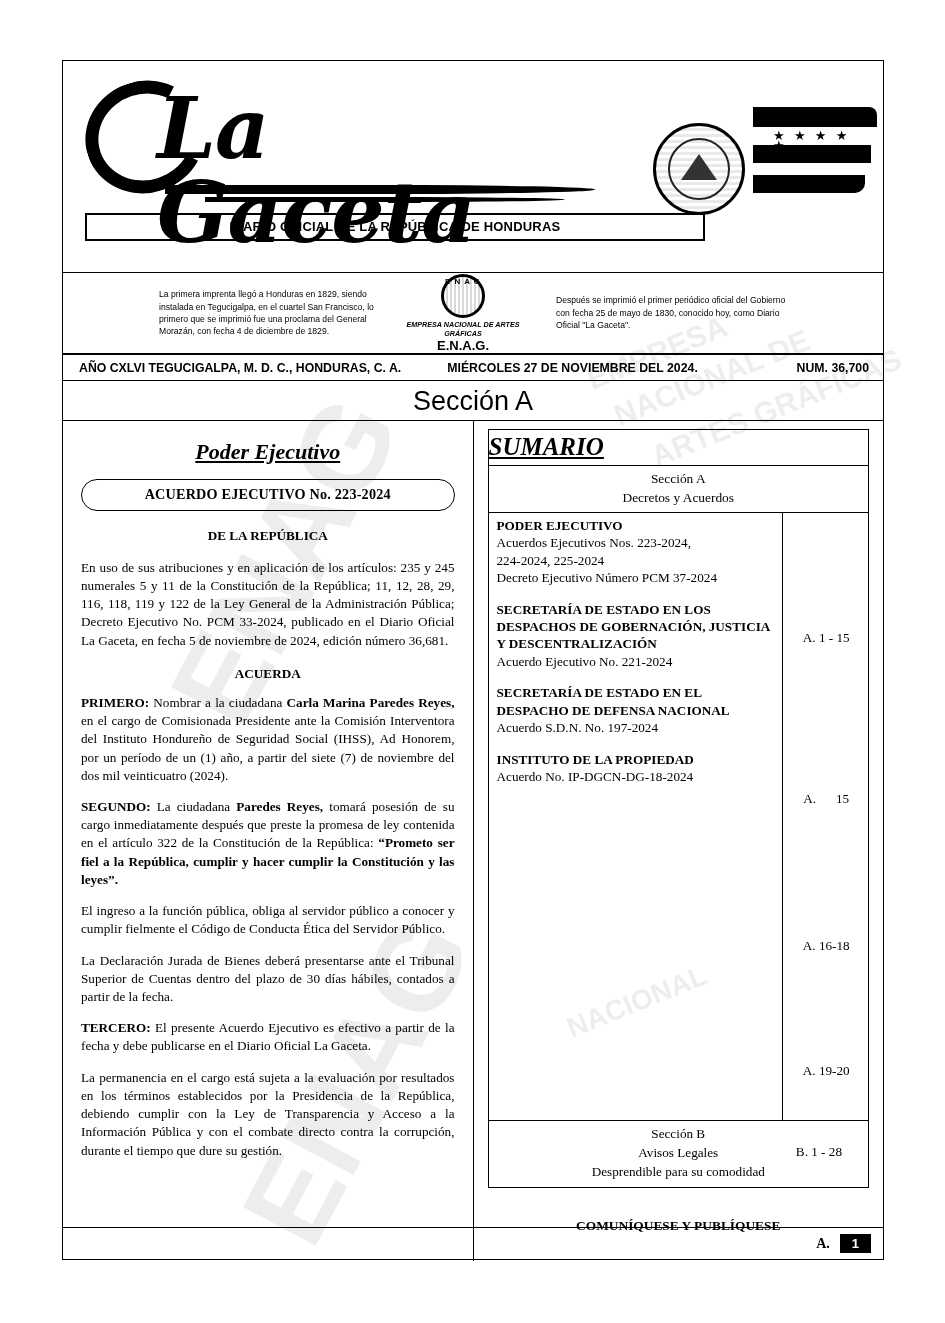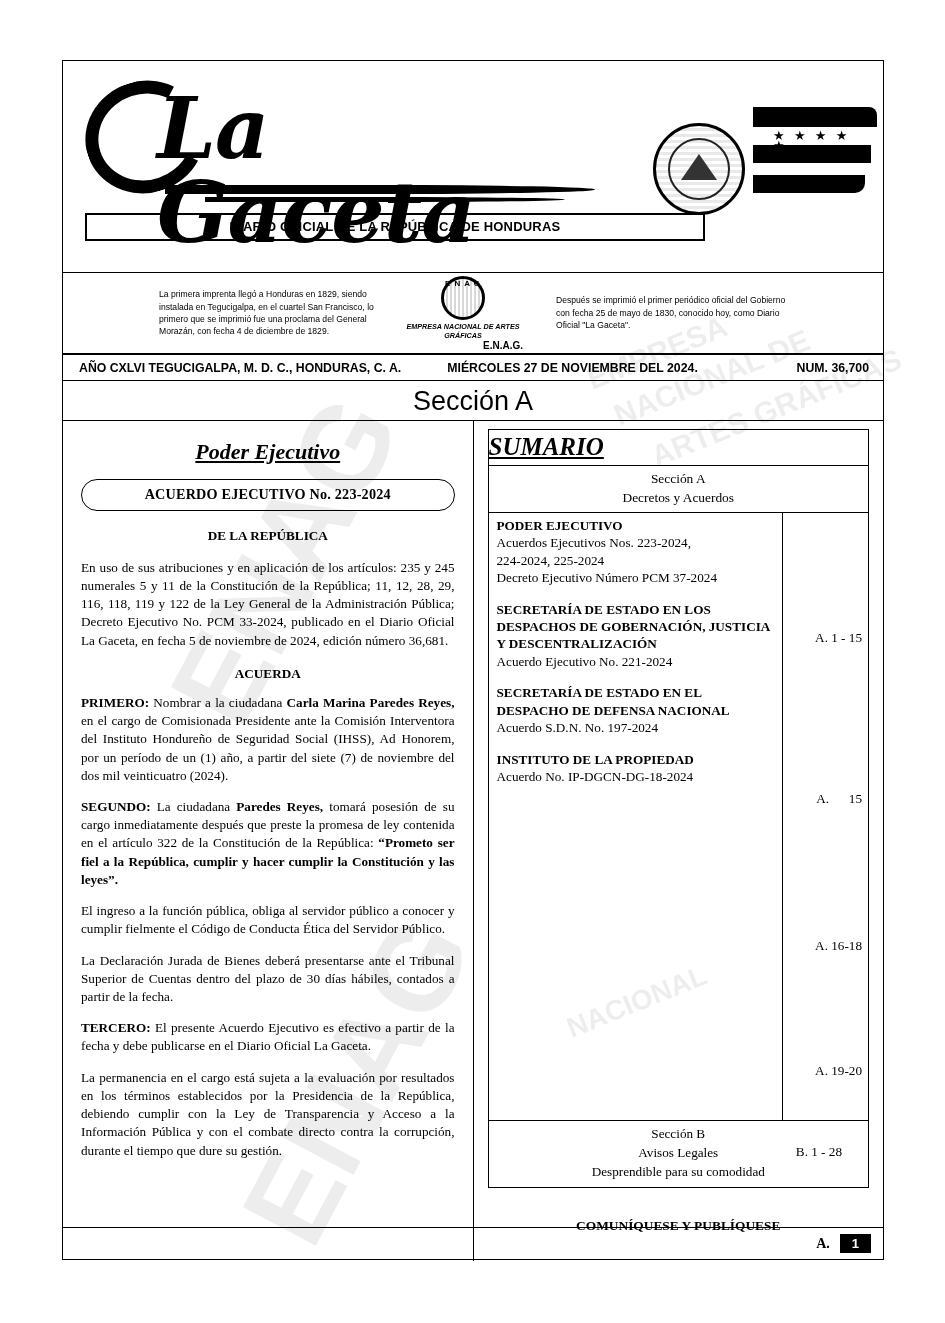--- a/index.html
+++ b/index.html
@@ -143,21 +143,21 @@
     width: 44px; height: 44px; margin: 0 auto;
     border: 3px solid #000; border-radius: 50%;
     background: repeating-linear-gradient(90deg,#fff 0 2px,#d8d8d8 2px 4px);
     position: relative;
   }
   .enag-circle span {
     position:absolute; left:0; right:0; top: 0;
     font-size: 8px; font-weight: bold; letter-spacing: 1px;
   }
   .enag-seal .cap { font-size: 7.2px; font-style: italic; font-weight: bold; margin-top: 2px;}
-  .enag-seal .cap2 { font-size: 10px; font-weight: bold; text-align: right; }
+  .enag-seal .cap2 { font-size: 13px; font-weight: bold; }
 
   
   .issue-line {
     height: 26px;
     border-bottom: 1px solid #000;
     display: flex;
     align-items: center;
     font-family: "Liberation Sans", sans-serif;
     font-weight: bold;
     font-size: 12.3px;
@@ -254,21 +254,21 @@
   .sum-table { width: 100%; border-collapse: collapse; }
   .sum-table td {
     vertical-align: top;
     font-size: 13.2px;
     line-height: 1.32;
     padding: 4px 6px 6px 8px;
   }
   .sum-table td.pg {
     width: 86px;
     border-left: 1px solid #000;
-    text-align: right;
+    text-align: center;
     padding-left: 8px;
     white-space: pre;
   }
   .sum-entry { margin-bottom: 2px; }
   .sum-entry .hd { font-weight: bold; }
   .sum-footer {
     border-top: 1px solid #000;
     text-align: center;
     font-size: 13.2px;
     line-height: 1.45;

